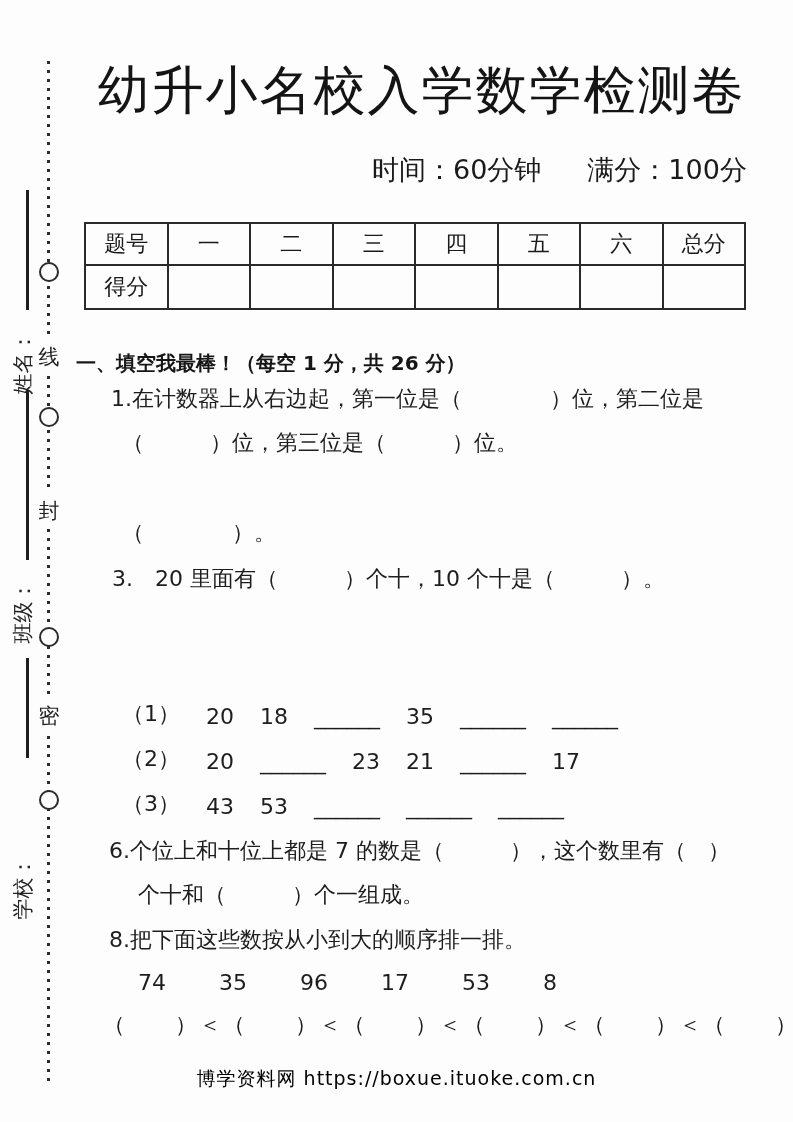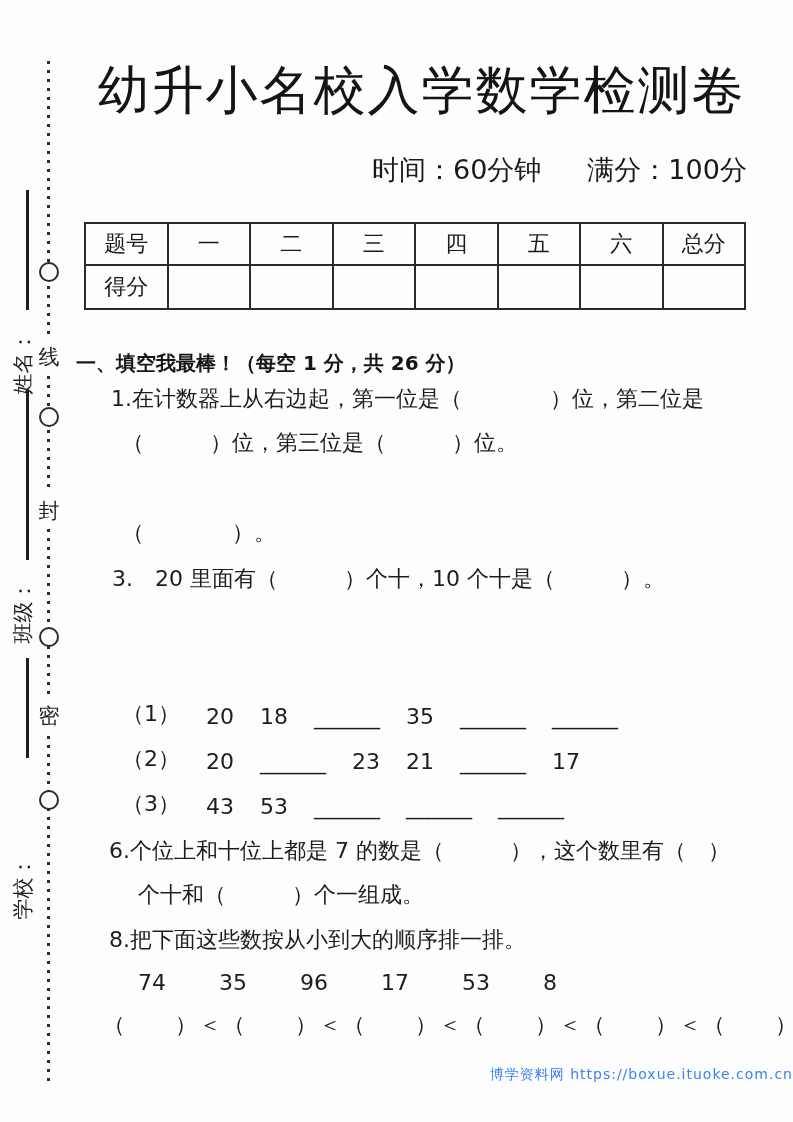--- a/index.html
+++ b/index.html
@@ -44,22 +44,22 @@
   }
   .score-table td { border:2px solid #2a2a2a; text-align:center; padding:0; }
   .score-table tr.hdr td { height:40px;border-radius:18px; }
   .score-table tr.body td { height:42px; }
   
   .section-heading { position:absolute; left:76px; top:334px; font-size:20px; font-weight:700; color:#161616; white-space:nowrap;margin-top:16px; }
   .q { position:absolute; font-size:22px; white-space:nowrap; color:#1d1d1d; }
   .row-flex { display:flex; align-items:flex-end; }
   .gap26 { gap:26px; } .gap44 { gap:53px; }
   .footer {
-    position:absolute; left:0; right:0; top:1066px; text-align:right;
-    font-size:14px; color:#3b82f6; letter-spacing:1px;
+    position:absolute; left:0; right:0; top:1066px; text-align:center;
+    font-size:19px; color:#000000; letter-spacing:1px;
   }
 </style>
 </head>
 <body>
 
 <div class="page">
 
   <div class="seal-line"></div>
   <div class="seal-circle" style="top:272px"></div>
   <div class="seal-circle" style="top:417px"></div>

